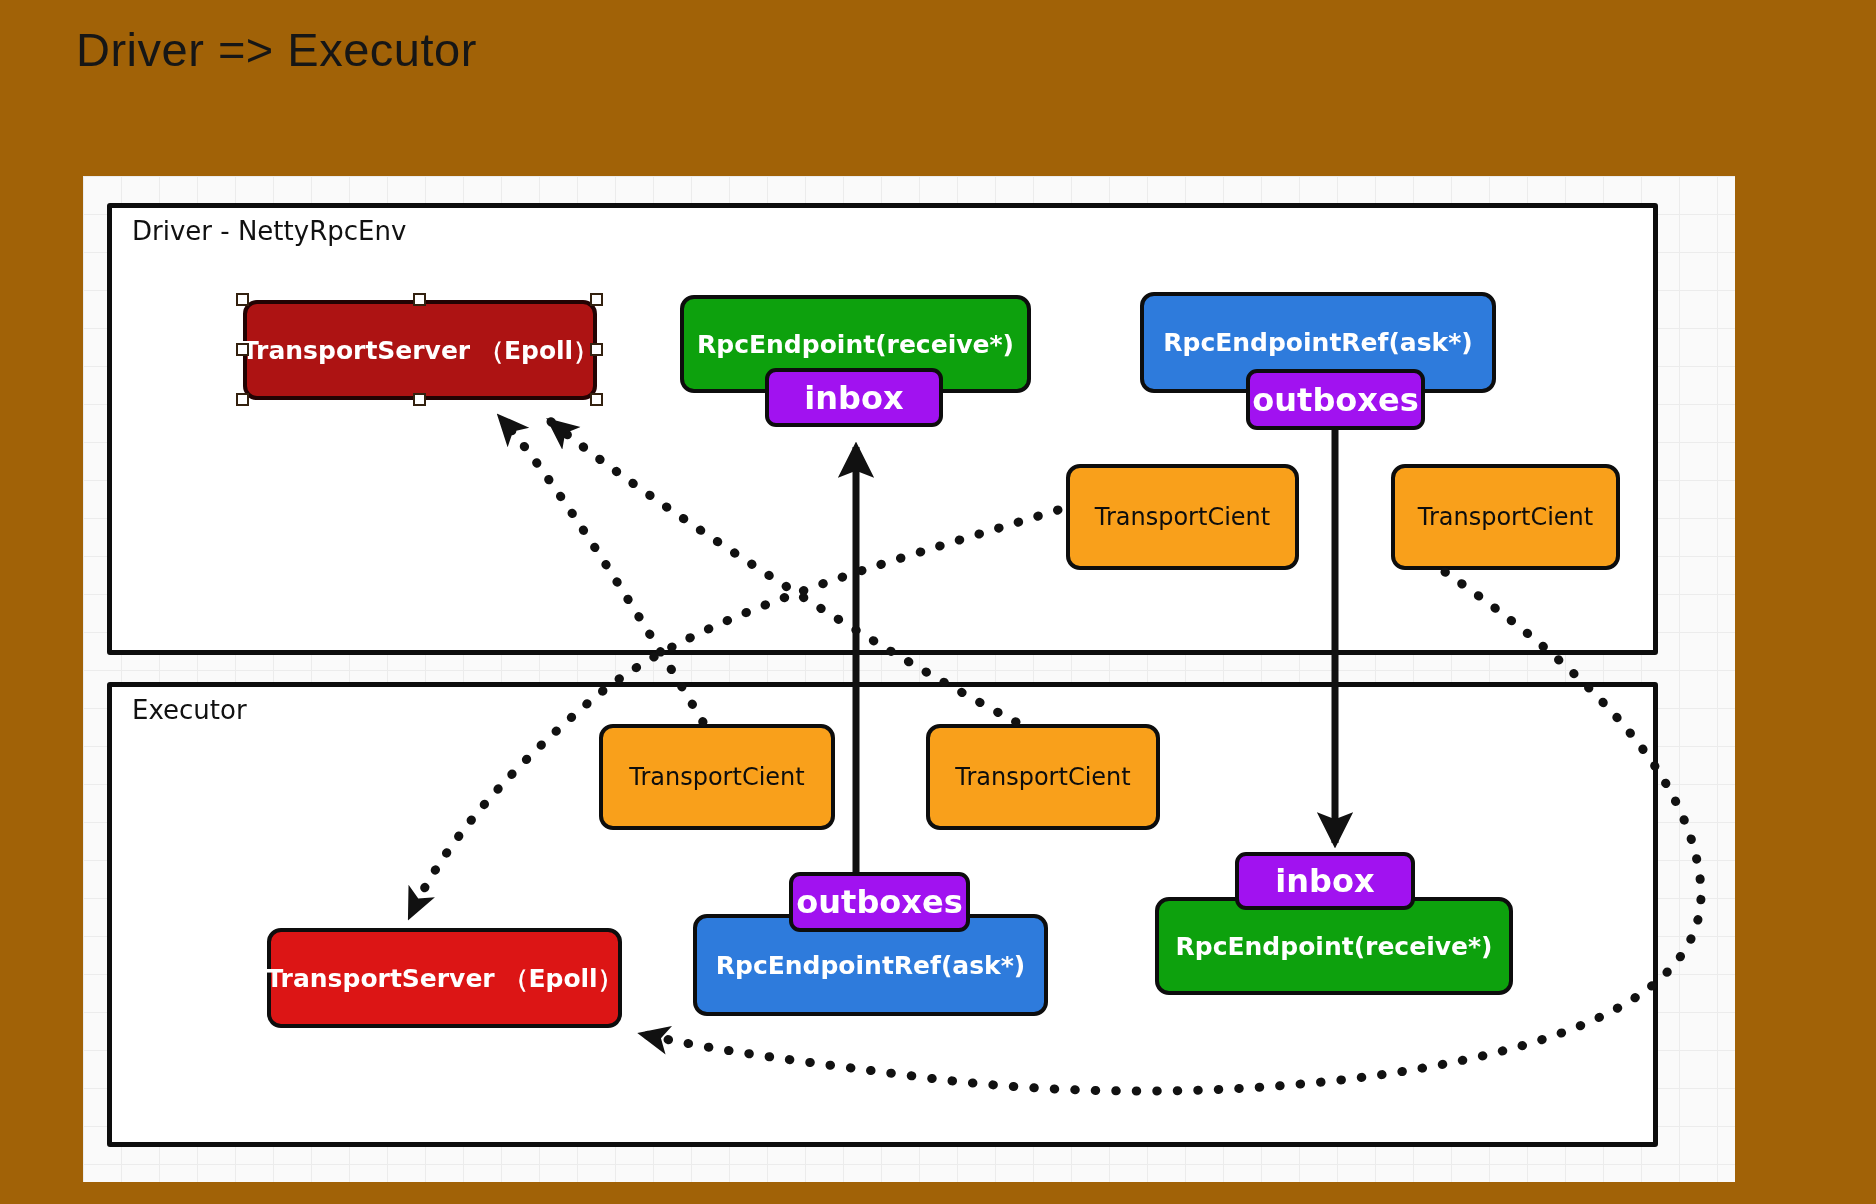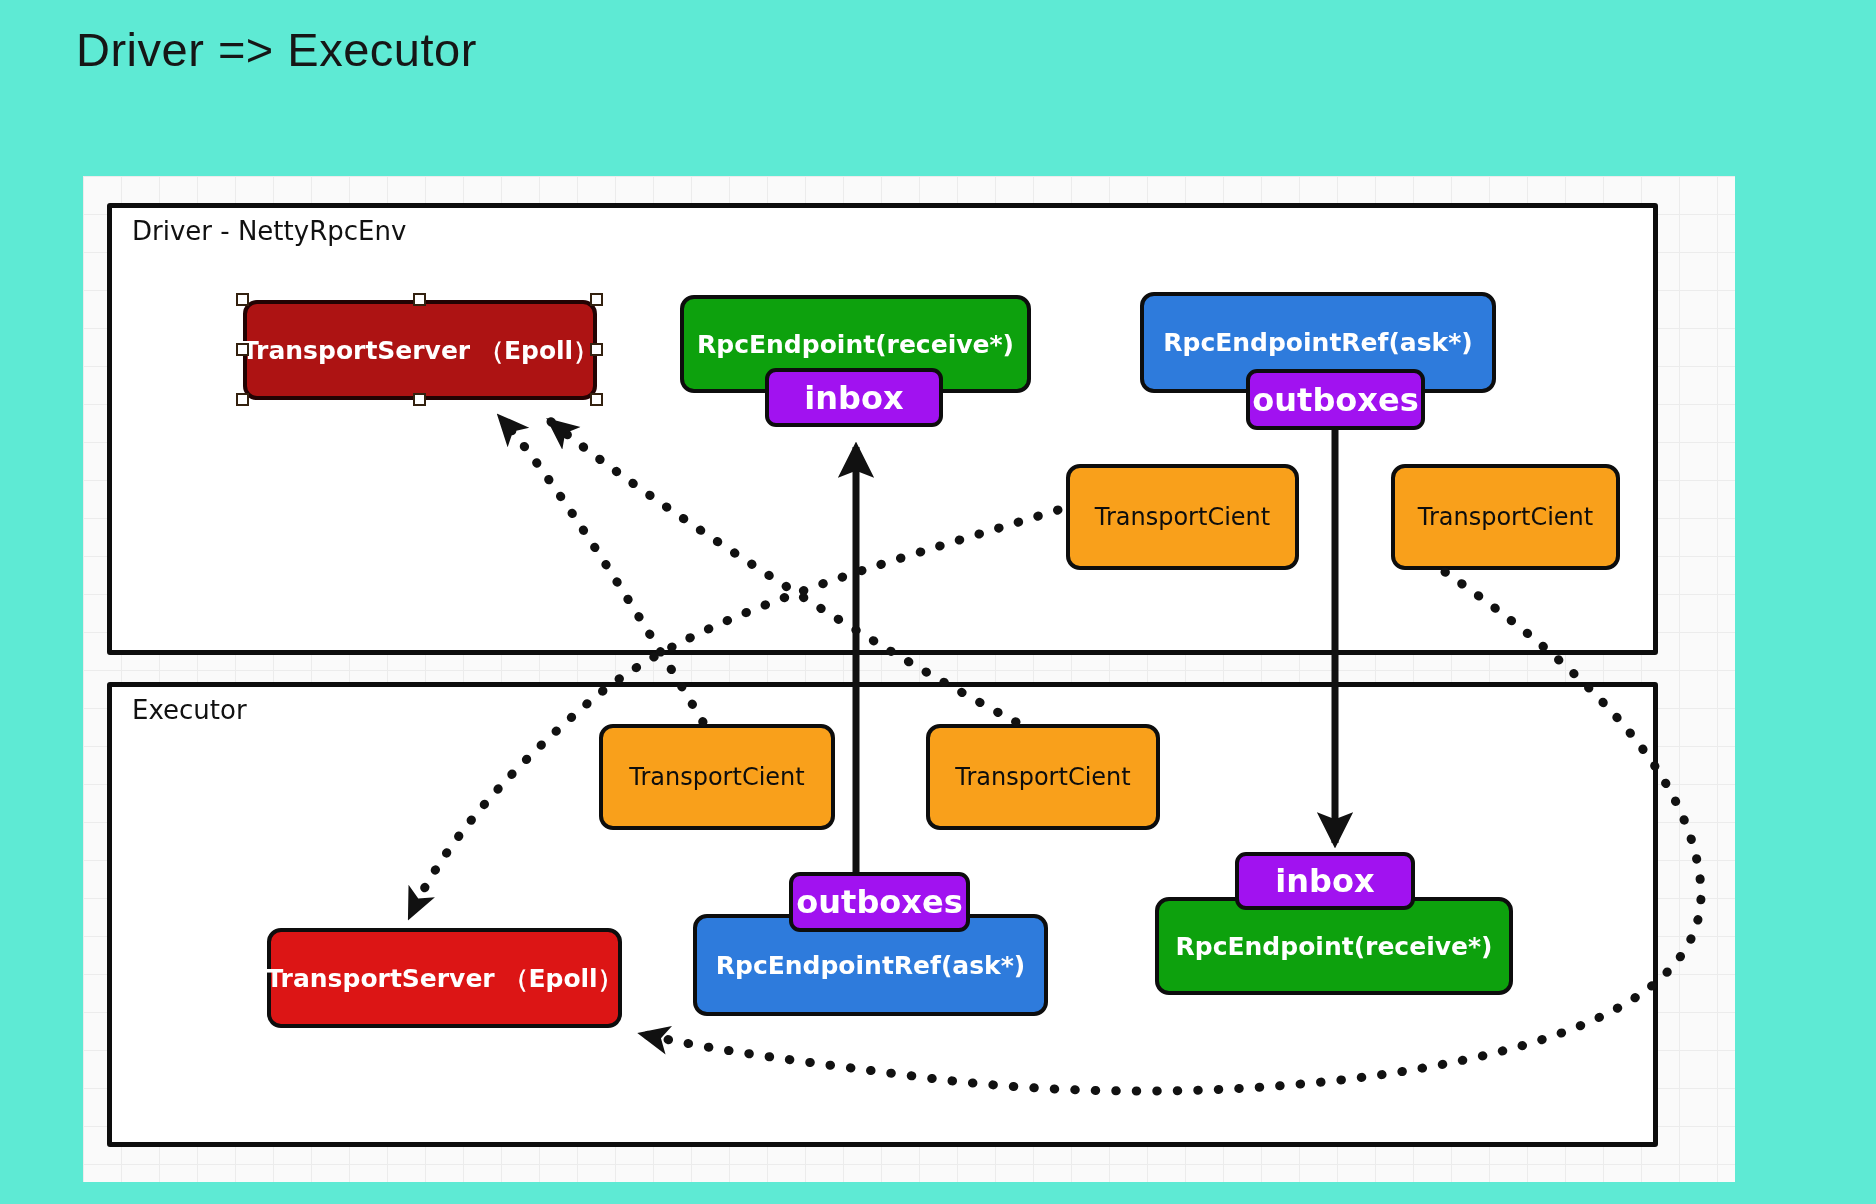--- a/index.html
+++ b/index.html
@@ -1,17 +1,17 @@
 <!DOCTYPE html>
 <html><head>
 <meta charset="utf-8">
 <style>
   html,body{margin:0;padding:0;background:#ffffff;}
   #canvas{
-    position:relative;width:1876px;height:1204px;background:#5eead4;overflow:hidden;
+    position:relative;width:1876px;height:1204px;background:#a16207;overflow:hidden;
     font-family:"DejaVu Sans","Liberation Sans",sans-serif;
   }
   .title{
     position:absolute;left:76px;top:22px;font-size:47px;color:#161616;
     font-family:"Liberation Sans","DejaVu Sans",sans-serif;font-weight:400;letter-spacing:0.5px;
   }
   .gridpanel{
     position:absolute;left:83px;top:176px;width:1652px;height:1006px;
     background-color:#fafafa;
     background-image:linear-gradient(#ececec 1px,transparent 1px),

